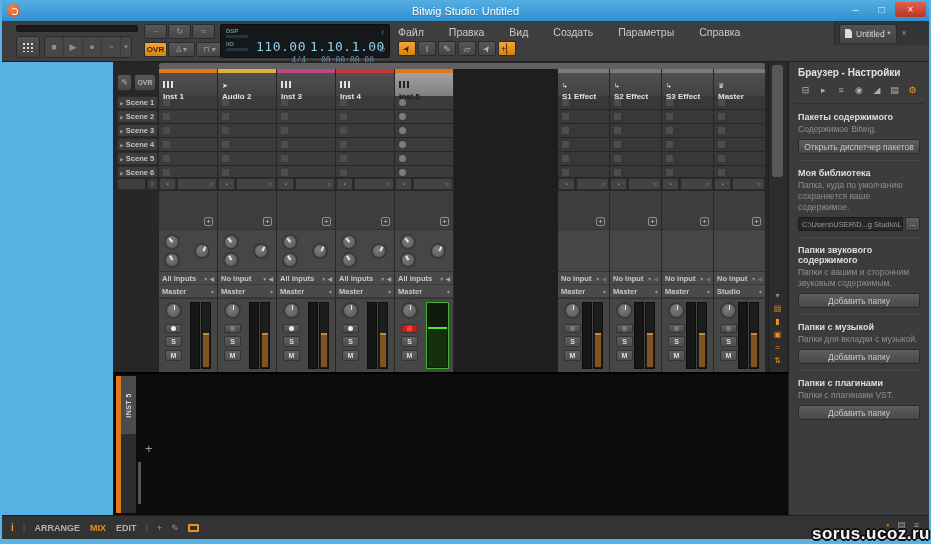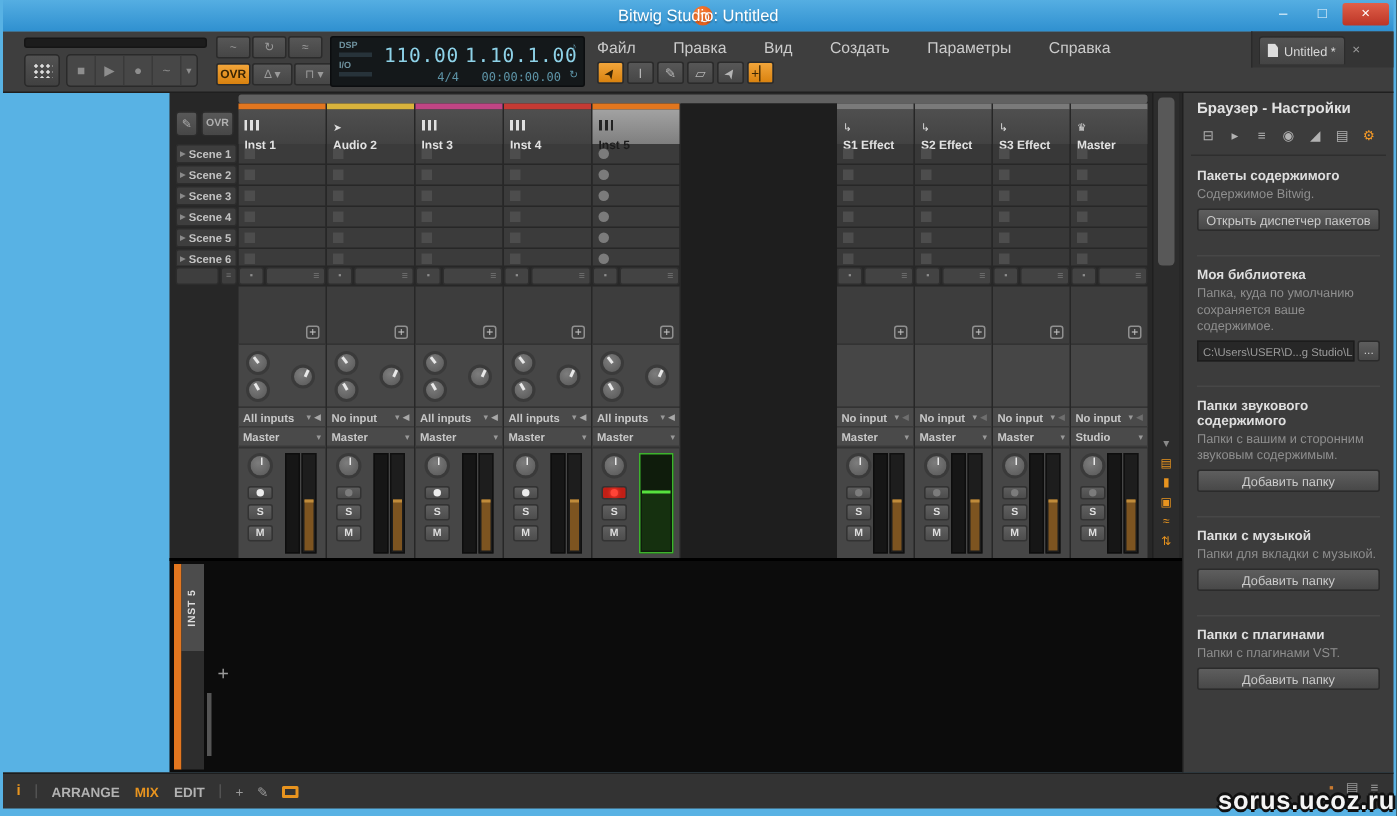--- a/index.html
+++ b/index.html
@@ -1,19 +1,19 @@
 <!DOCTYPE html>
 <html><head>
 <meta charset="utf-8">
 <style>
   html,body{margin:0;padding:0;background:#222;}
   *{box-sizing:border-box;-webkit-font-smoothing:antialiased;}
   .window{position:relative;width:931px;height:544px;background:#58b2e4;font-family:"Liberation Sans",sans-serif;overflow:hidden;}
   
-  .titlebar{position:absolute;left:2px;top:0;width:927px;height:21px;background:linear-gradient(#55aee2,#2f90d0);display:flex;align-items:center;justify-content:center;}
+  .titlebar{position:absolute;left:2px;top:0;width:927px;height:21px;background:linear-gradient(#55aee2,#2f90d0);display:flex;align-items:center;}
   .applogo{width:13px;height:13px;border-radius:50%;background:radial-gradient(circle at 35% 35%,#ff8438,#d84e12);margin-left:5px;position:relative;}
   .applogo:after{content:"";position:absolute;left:4px;top:4px;width:5px;height:5px;border-radius:50%;border:1.5px solid #fff;border-left-color:transparent;}
   .wtitle{position:absolute;left:0;right:0;text-align:center;color:#fff;font-size:11px;text-shadow:0 1px 1px rgba(0,0,0,.25);}
   .wcontrols{position:absolute;right:3px;top:2px;display:flex;gap:1px;}
   .wc{width:25px;height:15px;display:flex;align-items:center;justify-content:center;color:#eaf4fb;font-size:10px;line-height:1;border-radius:2px;}
   .wc.close{width:31px;background:linear-gradient(#e0604a,#bc3526);color:#fff;}
   
   .header{position:absolute;left:2px;top:21px;width:927px;height:41px;background:#3e3e3e;border-bottom:1px solid #1f1f1f;}
   .scrubbar{position:absolute;left:14px;top:4px;width:122px;height:7px;background:#1c1c1c;border-radius:2px;border:1px solid #151515;}
   .logobtn{position:absolute;left:14px;top:15px;width:24px;height:22px;background:linear-gradient(#525252,#414141);border:1px solid #2a2a2a;border-radius:3px;display:flex;align-items:center;justify-content:center;}
@@ -25,21 +25,21 @@
   .midrow2{position:absolute;left:142px;top:21px;display:flex;gap:1px;}
   .mbtn{width:23px;height:15px;background:linear-gradient(#575757,#464646);border:1px solid #2b2b2b;border-radius:2px;color:#9a9a9a;font-size:8px;display:flex;align-items:center;justify-content:center;}
   .mbtn.orange{background:linear-gradient(#f2a53a,#d9820f);color:#3a2504;font-weight:bold;font-size:8px;}
   .mbtn.wide{width:27px;}
   
   .lcd{position:absolute;left:218px;top:3px;width:170px;height:34px;background:#14181a;border:1px solid #0b0d0f;border-radius:2px;display:flex;color:#8ed2e8;}
   .lcdmeters{width:33px;padding:3px 2px 0 5px;font-size:6px;color:#6f93a0;font-weight:bold;}
   .mbar{width:22px;height:3px;background:#27333a;margin:1px 0 3px;}
   .lcdtempo{width:56px;text-align:right;padding-right:4px;}
   .lcdpos{width:66px;text-align:right;padding-right:2px;}
-  .bignum{font-family:"DejaVu Sans Mono",monospace;font-size:13px;letter-spacing:.5px;margin-top:5px;}
+  .bignum{font-family:"DejaVu Sans Mono",monospace;font-size:13px;letter-spacing:.5px;margin-top:14px;}
   .smallnum{font-family:"DejaVu Sans Mono",monospace;font-size:8px;color:#5d93a6;margin-top:2px;}
   .lcdicons{flex:1;display:flex;flex-direction:column;align-items:center;justify-content:space-between;padding:3px 0;color:#5d93a6;font-size:7px;}
   
   .menubar{position:absolute;left:396px;top:2px;height:17px;display:flex;gap:25px;align-items:center;}
   .menu-item{color:#cbcbcb;font-size:10.5px;}
   .toolbar{position:absolute;left:396px;top:20px;display:flex;gap:2px;}
   .tool{width:18px;height:15px;background:linear-gradient(#575757,#464646);border:1px solid #2b2b2b;border-radius:2px;color:#b5b5b5;font-size:9px;display:flex;align-items:center;justify-content:center;}
   .tool.active{background:linear-gradient(#f2a53a,#d9820f);color:#3a2504;}
   .tool .rot{display:inline-block;transform:rotate(-55deg);}
   
@@ -134,21 +134,21 @@
   .vtext{writing-mode:vertical-rl;transform:rotate(180deg);font-size:7px;font-weight:bold;color:#dcdcdc;letter-spacing:.5px;}
   .devplus{position:absolute;left:32px;top:67px;color:#9a9a9a;font-size:13px;}
   .devsb{position:absolute;left:25px;top:88px;width:3px;height:42px;background:#555;}
   
   .browser{position:absolute;left:788px;top:62px;width:141px;height:453px;background:#3c3c3c;border-left:1px solid #1f1f1f;padding:5px 9px;}
   .btitle{font-size:10px;font-weight:bold;color:#e2e2e2;}
   .biconrow{display:flex;gap:3px;margin-top:6px;}
   .bicon{width:15px;height:13px;color:#b2b2b2;font-size:9px;line-height:13px;text-align:center;}
   .bicon.active{color:#f59a27;}
   .bdiv{height:1px;background:#2e2e2e;margin:6px -4px;}
-  .bsec{padding-top:7px;margin-top:16px;border-top:1px solid #474747;}
+  .bsec{padding-top:7px;margin-top:6px;border-top:1px solid #474747;}
   .bsec:first-child{border-top:none;margin-top:0;padding-top:2px;}
   .bsec-title{font-size:9px;font-weight:bold;color:#dedede;margin-bottom:2px;}
   .bsec-desc{font-size:8.5px;color:#8f8f8f;line-height:1.3;margin-bottom:4px;}
   .bbtn{height:15px;background:linear-gradient(#5e5e5e,#484848);border:1px solid #2b2b2b;border-radius:2px;color:#cacaca;font-size:8.5px;display:flex;align-items:center;justify-content:center;}
   .pathrow{display:flex;gap:2px;margin-bottom:2px;}
   .pathinput{flex:1;height:14px;background:#272727;border:1px solid #1c1c1c;color:#9c9c9c;font-size:7.5px;line-height:13px;padding:0 3px;white-space:nowrap;overflow:hidden;}
   .browsebtn{width:15px;height:14px;background:linear-gradient(#5e5e5e,#484848);border:1px solid #2b2b2b;border-radius:2px;color:#ccc;font-size:8px;line-height:11px;text-align:center;}
   
   .statusbar{position:absolute;left:2px;top:515px;width:927px;height:24px;background:#333;border-top:1px solid #1d1d1d;display:flex;align-items:center;padding-left:9px;gap:9px;}
   .infobtn{color:#e8941f;font-size:10px;font-weight:bold;}

